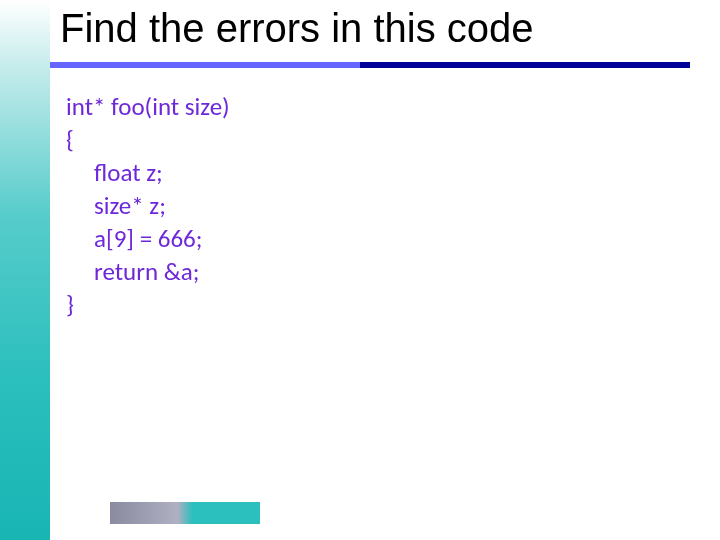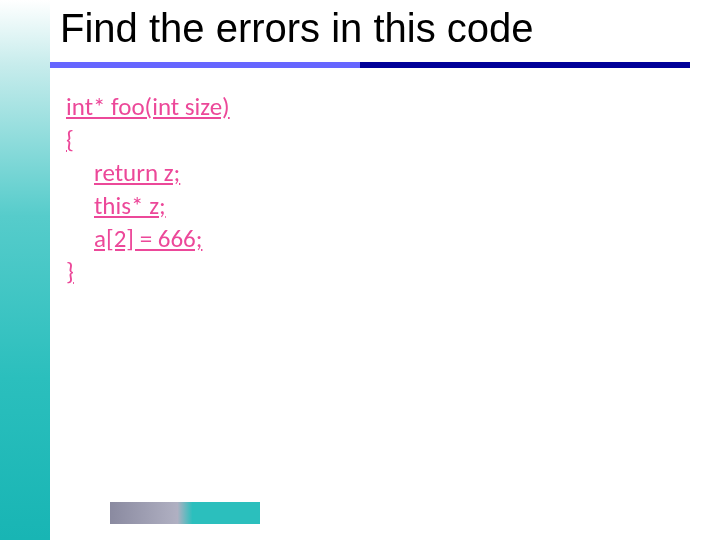--- a/index.html
+++ b/index.html
@@ -60,22 +60,21 @@
     height: 6px;
     background: #6666ff;
   }
   .code-block {
     position: absolute;
     left: 66px;
     top: 90px;
     font-family: Calibri, Arial, sans-serif;
     font-size: 25px;
     line-height: 1.32;
-    color: #ec4899;
-    text-decoration: underline;
+    color: #6d28d9;
   }
   .code-line {
     white-space: pre;
   }
   .indent {
     padding-left: 28px;
   }
   .bottom-accent {
     position: absolute;
     left: 110px;
@@ -98,21 +97,22 @@
 
   <div class="title-region">
     <div class="title-text">Find the errors in this code</div>
   </div>
   <div class="title-underline-full"></div>
   <div class="title-underline-highlight"></div>
 
   <div class="code-block">
     <div class="code-line">int* foo(int size)</div>
     <div class="code-line">{</div>
-    <div class="code-line indent">return z;</div>
-    <div class="code-line indent">this* z;</div>
-    <div class="code-line indent">a[2] = 666;</div>
+    <div class="code-line indent">float z;</div>
+    <div class="code-line indent">size* z;</div>
+    <div class="code-line indent">a[9] = 666;</div>
+    <div class="code-line indent">return &amp;a;</div>
     <div class="code-line">}</div>
   </div>
 
   <div class="bottom-accent"></div>
 
 </div>
 
 </body></html>

